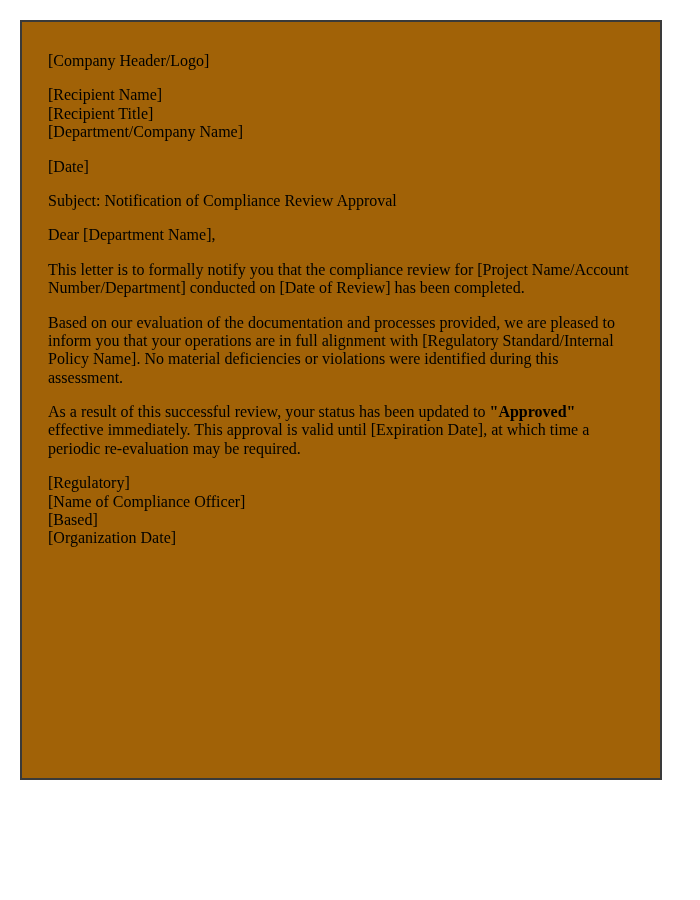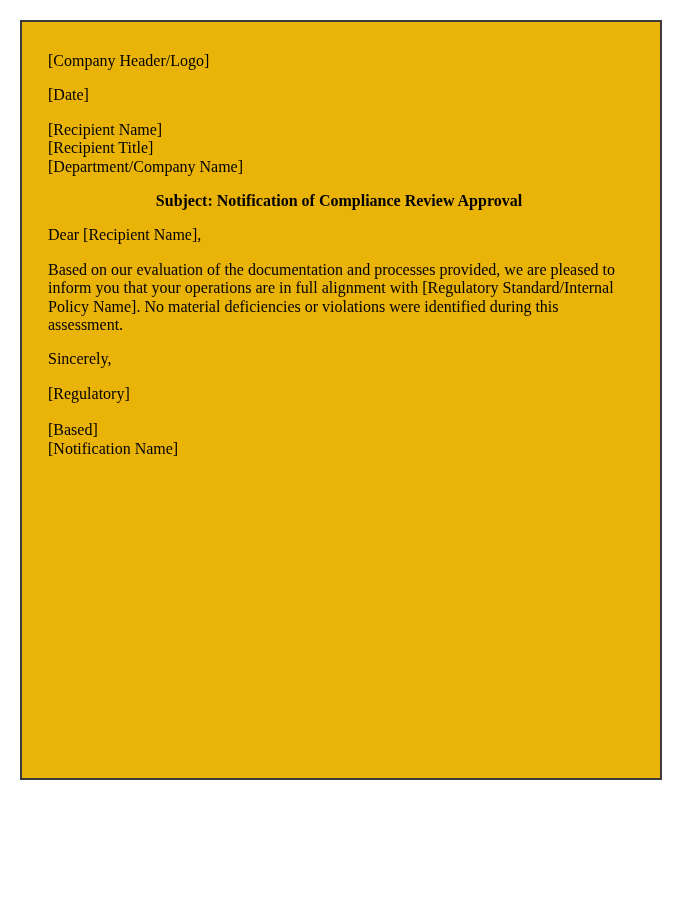--- a/index.html
+++ b/index.html
@@ -15,62 +15,62 @@
     font-family: "Liberation Serif", serif;
   }
   .letter {
     position: absolute;
     left: 20px;
     top: 20px;
     width: 642px;
     height: 760px;
     box-sizing: border-box;
     border: 2px solid #3a3a3a;
-    background: #eab308;
+    background: #a16207;
     padding: 14px 30px 0 26px;
     color: #000000;
     font-size: 16px;
     line-height: 1.15;
     overflow: hidden;
   }
   .letter p {
     margin: 16px 0;
   }
   .bold {
-    font-weight: bold;
-    text-align: center;
+    font-weight: normal;
   }
 </style>
 </head>
 <body>
 
 <div class="letter">
 
   <p>[Company Header/Logo]</p>
 
-  <p>[Date]</p>
-
   <p>
     <span>[Recipient Name]</span><br>
     <span>[Recipient Title]</span><br>
     <span>[Department/Company Name]</span>
   </p>
 
+  <p>[Date]</p>
+
   <p class="bold">Subject: Notification of Compliance Review Approval</p>
 
-  <p>Dear [Recipient Name],</p>
+  <p>Dear [Department Name],</p>
 
+  <p>This letter is to formally notify you that the compliance review for [Project Name/Account Number/Department] conducted on [Date of Review] has been completed.</p>
 
   <p>Based on our evaluation of the documentation and processes provided, we are pleased to inform you that your operations are in full alignment with [Regulatory Standard/Internal Policy Name]. No material deficiencies or violations were identified during this assessment.</p>
+
+  <p><span>As a result of this successful review, your status has been updated to </span><strong>"Approved"</strong><span> effective immediately. This approval is valid until [Expiration Date], at which time a periodic re-evaluation may be required.</span></p>
 
 
 
 
-  <p>Sincerely,</p>
-
   <p>
     <span>[Regulatory]</span><br>
-    <br>
+    <span>[Name of Compliance Officer]</span><br>
     <span>[Based]</span><br>
-    <span>[Notification Name]</span>
+    <span>[Organization Date]</span>
   </p>
 
 </div>
 
 </body></html>

